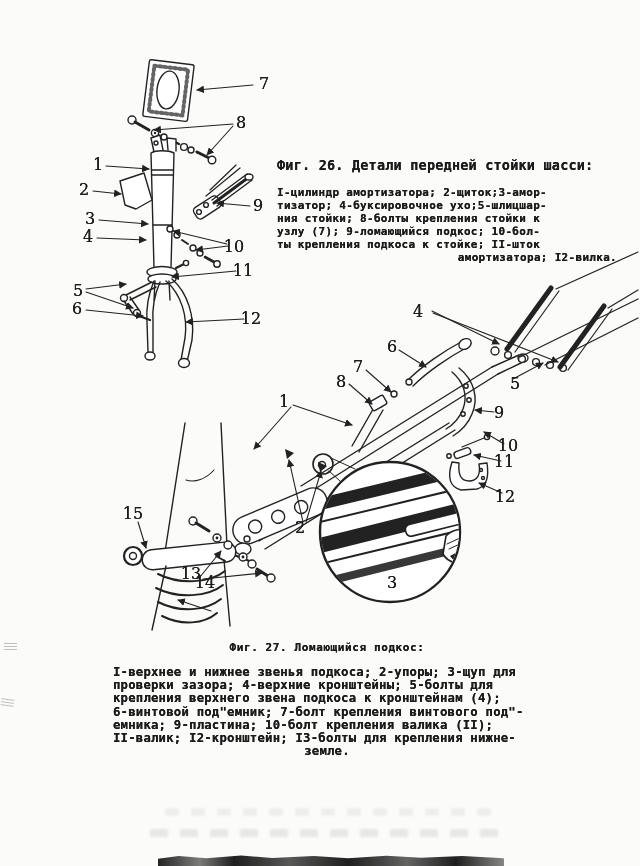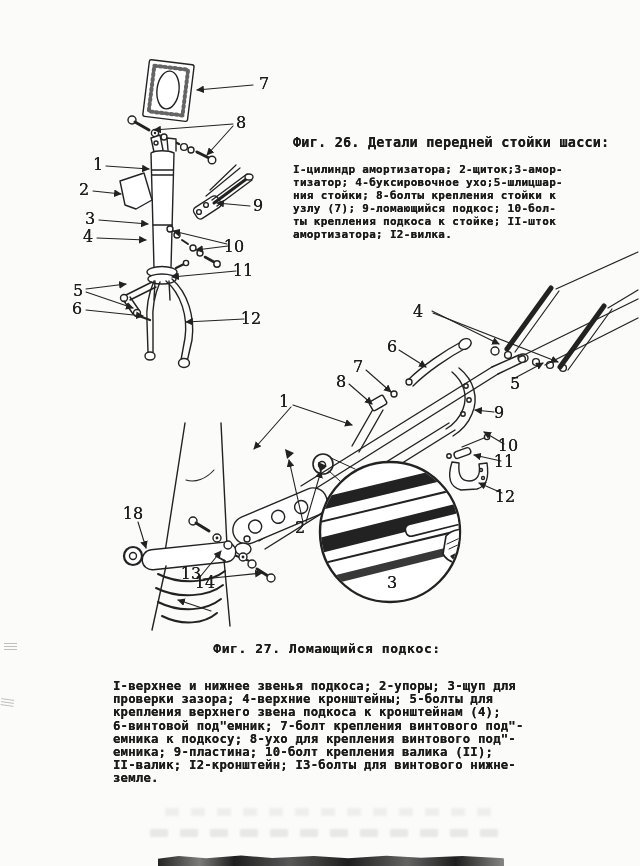--- a/index.html
+++ b/index.html
@@ -7,28 +7,28 @@
     position:relative;
     width:640px;height:866px;
     background:#fbfbf9;
     overflow:hidden;
     font-family:"DejaVu Sans Mono", monospace;
   }
   
   .cap{position:absolute;color:#1b1b1b;font-weight:700;}
   .cap .ttl{white-space:nowrap;text-shadow:0 0 .5px currentColor;}
   .cap .ln{white-space:nowrap;text-shadow:0 0 .5px currentColor;}
-  #cap26{left:277px;top:134px;width:340px;margin-left:16px;}
+  #cap26{left:277px;top:157px;width:340px;}
   #cap26 .ttl{font-size:13.5px;letter-spacing:.2px;margin-bottom:13px;}
   #cap26 .ln{font-size:11px;line-height:13px;letter-spacing:.3px;}
-  #cap26 .center{text-align:left;}
+  #cap26 .center{text-align:right;}
   #cap27{left:113px;top:641px;width:428px;}
-  #cap27 .ttl{font-size:13px;letter-spacing:.6px;text-align:center;margin-bottom:24px;}
+  #cap27 .ttl{font-size:11px;letter-spacing:.6px;text-align:center;margin-bottom:12px;}
   #cap27 .ln{font-size:12.3px;line-height:13.2px;letter-spacing:.2px;}
-  #cap27 .center{}
+  #cap27 .center{text-align:center;}
   
   .co{
     position:absolute;transform:translate(-50%,-50%);
     font-family:"DejaVu Serif", serif;font-size:16px;color:#1d1d1d;
     text-shadow:0 0 .4px currentColor;line-height:1;white-space:nowrap;
   }
   
   .smudge{position:absolute;pointer-events:none;}
   #band{
     left:158px;top:855px;width:346px;height:11px;
@@ -294,43 +294,42 @@
   <span class="co" style="left:358px;top:367px">7</span>
   <span class="co" style="left:341px;top:382px">8</span>
   <span class="co" style="left:515px;top:384px">5</span>
   <span class="co" style="left:284px;top:402px">1</span>
   <span class="co" style="left:499px;top:413px">9</span>
   <span class="co" style="left:508px;top:446px">10</span>
   <span class="co" style="left:504px;top:462px">11</span>
   <span class="co" style="left:505px;top:497px">12</span>
   <span class="co" style="left:300px;top:528px">2</span>
   <span class="co" style="left:392px;top:583px">3</span>
-  <span class="co" style="left:133px;top:514px">18</span>
+  <span class="co" style="left:133px;top:514px">15</span>
   <span class="co" style="left:191px;top:574px">13</span>
   <span class="co" style="left:205px;top:583px">14</span>
 
   <div class="cap" id="cap26">
     <div class="ttl">Фиг. 26. Детали передней стойки шасси:</div>
     <div class="ln">I-цилиндр амортизатора; 2-щиток;3-амор-</div>
     <div class="ln">тизатор; 4-буксировочное ухо;5-шлицшар-</div>
     <div class="ln">ния стойки; 8-болты крепления стойки к</div>
     <div class="ln">узлу (7); 9-ломающийся подкос; 10-бол-</div>
     <div class="ln">ты крепления подкоса к стойке; II-шток</div>
     <div class="ln center">амортизатора; I2-вилка.</div>
   </div>
 
   <div class="cap" id="cap27">
     <div class="ttl">Фиг. 27. Ломающийся подкос:</div>
     <div class="ln">I-верхнее и нижнее звенья подкоса; 2-упоры; 3-щуп для</div>
     <div class="ln">проверки зазора; 4-верхние кронштейны; 5-болты для</div>
     <div class="ln">крепления верхнего звена подкоса к кронштейнам (4);</div>
     <div class="ln">6-винтовой под"емник; 7-болт крепления винтового под"-</div>
-    <div class="ln">емника к подкосу; 8-ухо для крепления винтового под"-</div>
     <div class="ln">емника; 9-пластина; 10-болт крепления валика (II);</div>
-    <div class="ln">II-валик; I2-кронштейн; I3-болты для винтового нижне-</div>
+    <div class="ln">II-валик; I2-кронштейн; I3-болты для крепления нижне-</div>
     <div class="ln center">земле.</div>
   </div>
 
   <div class="smudge" id="ghost1"></div>
   <div class="smudge" id="ghost2"></div>
   <div class="smudge" id="band"></div>
   <div class="scribble" id="scr1"></div>
   <div class="scribble" id="scr2"></div>
 </div>
 

